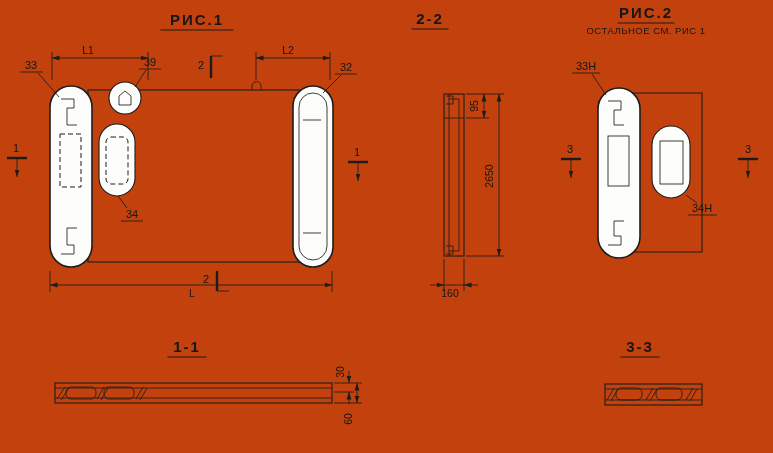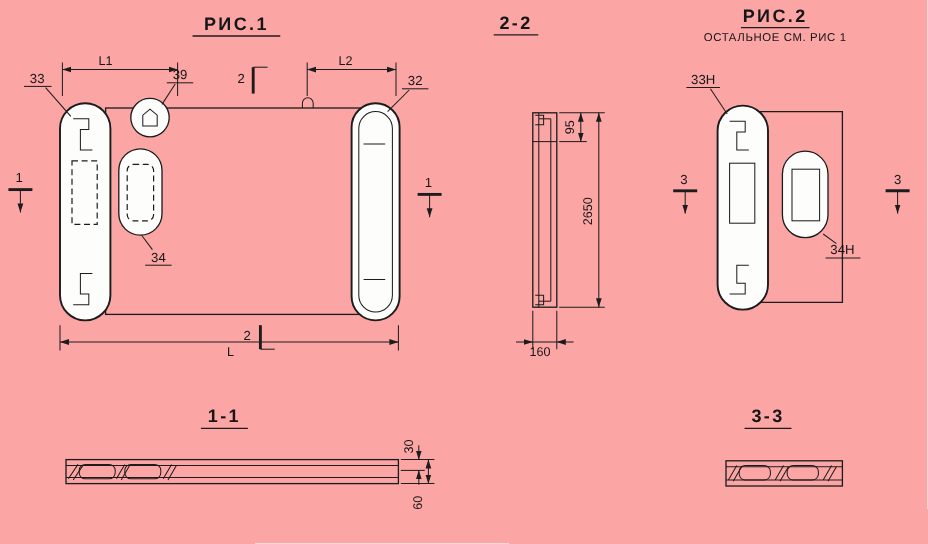--- a/index.html
+++ b/index.html
@@ -1,16 +1,16 @@
 <!DOCTYPE html>
 <html><head>
 <meta charset="utf-8">
 <style>
   html,body{margin:0;padding:0;background:#ffffff;}
-  .sheet{width:773px;height:453px;background:#fca5a5;position:relative;overflow:hidden;
+  .sheet{width:773px;height:453px;background:#c2410c;position:relative;overflow:hidden;
          font-family:"Liberation Sans",sans-serif;}
   svg{display:block;}
   .ln{stroke:#1c1c1c;stroke-width:1.1;fill:none;stroke-linecap:square;}
   .lnthin{stroke:#1c1c1c;stroke-width:0.85;fill:none;}
   .ln2{stroke:#1c1c1c;stroke-width:1.6;fill:none;}
   .thick{stroke:#1c1c1c;stroke-width:2.4;fill:none;}
   .dash{stroke:#1c1c1c;stroke-width:1;fill:none;stroke-dasharray:5 3;}
   .whitefill{fill:#fdfdfc;}
   text{fill:#161616;font-family:"Liberation Sans",sans-serif;}
   .t-title{font-size:15px;font-weight:bold;letter-spacing:2px;}

